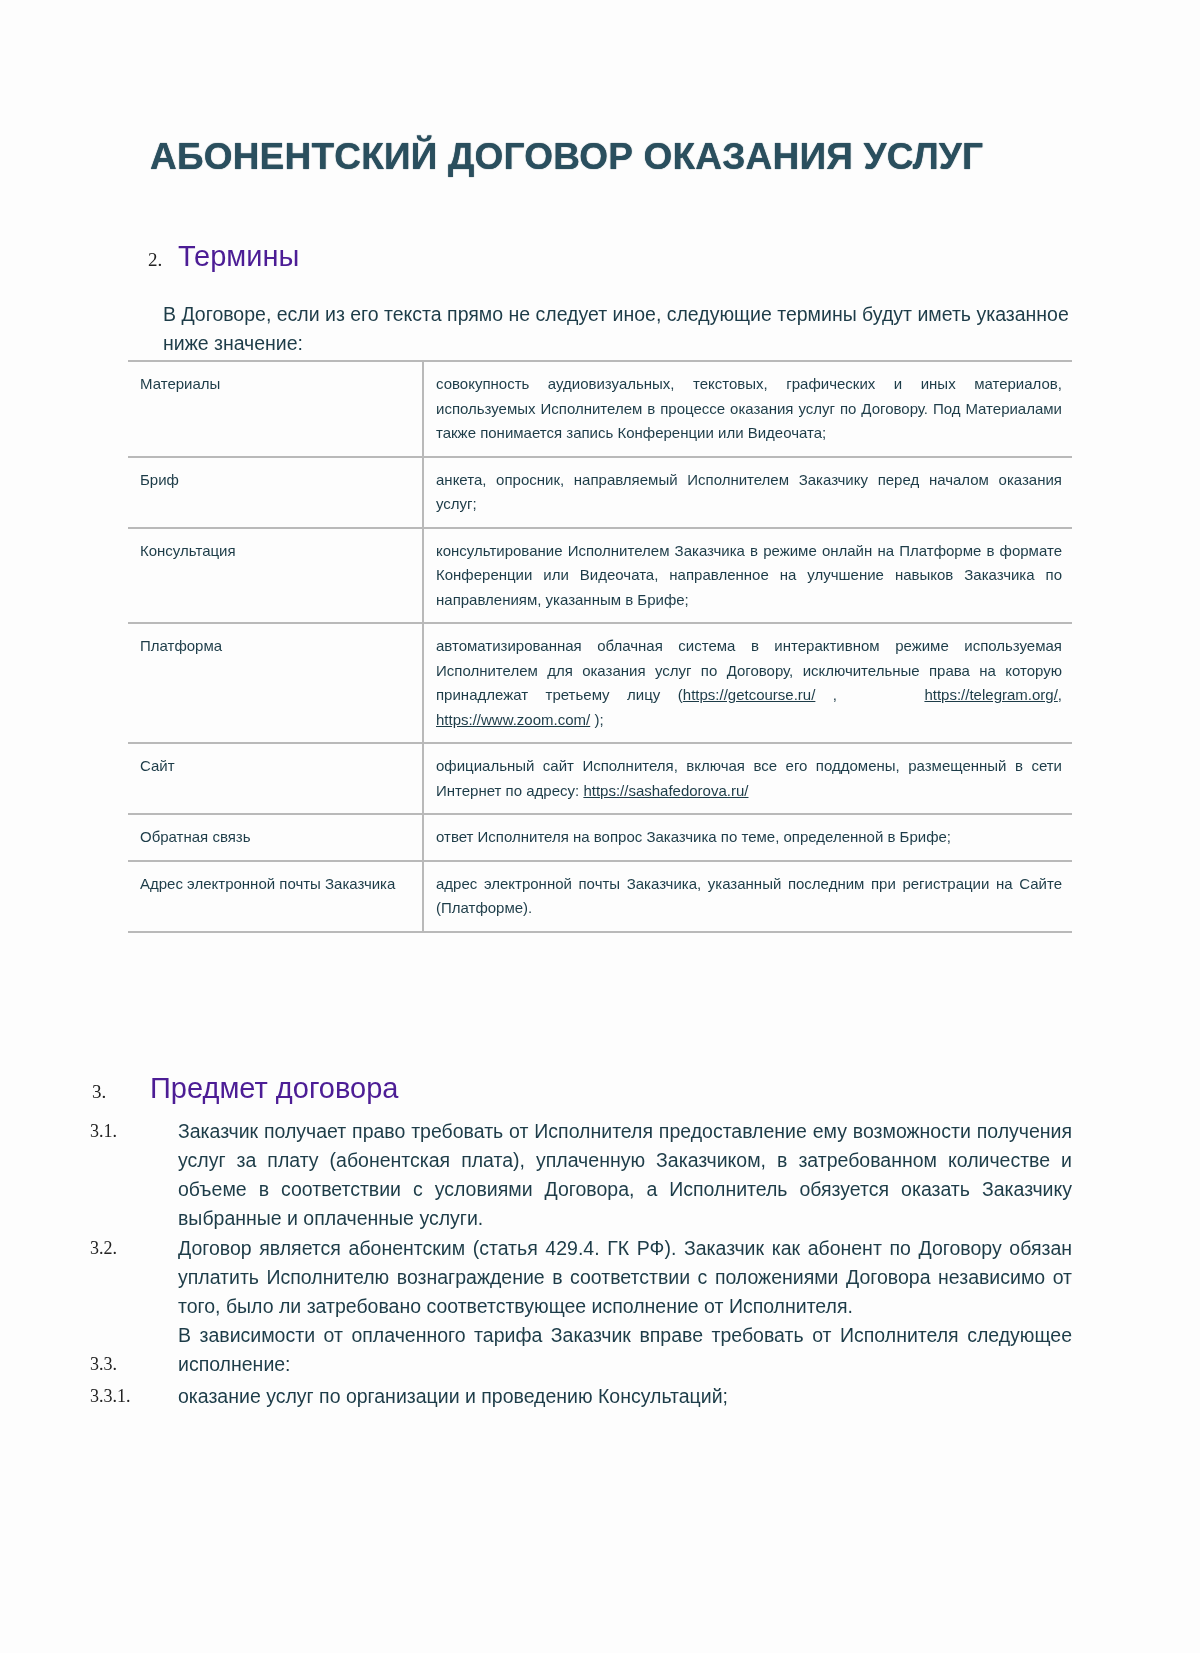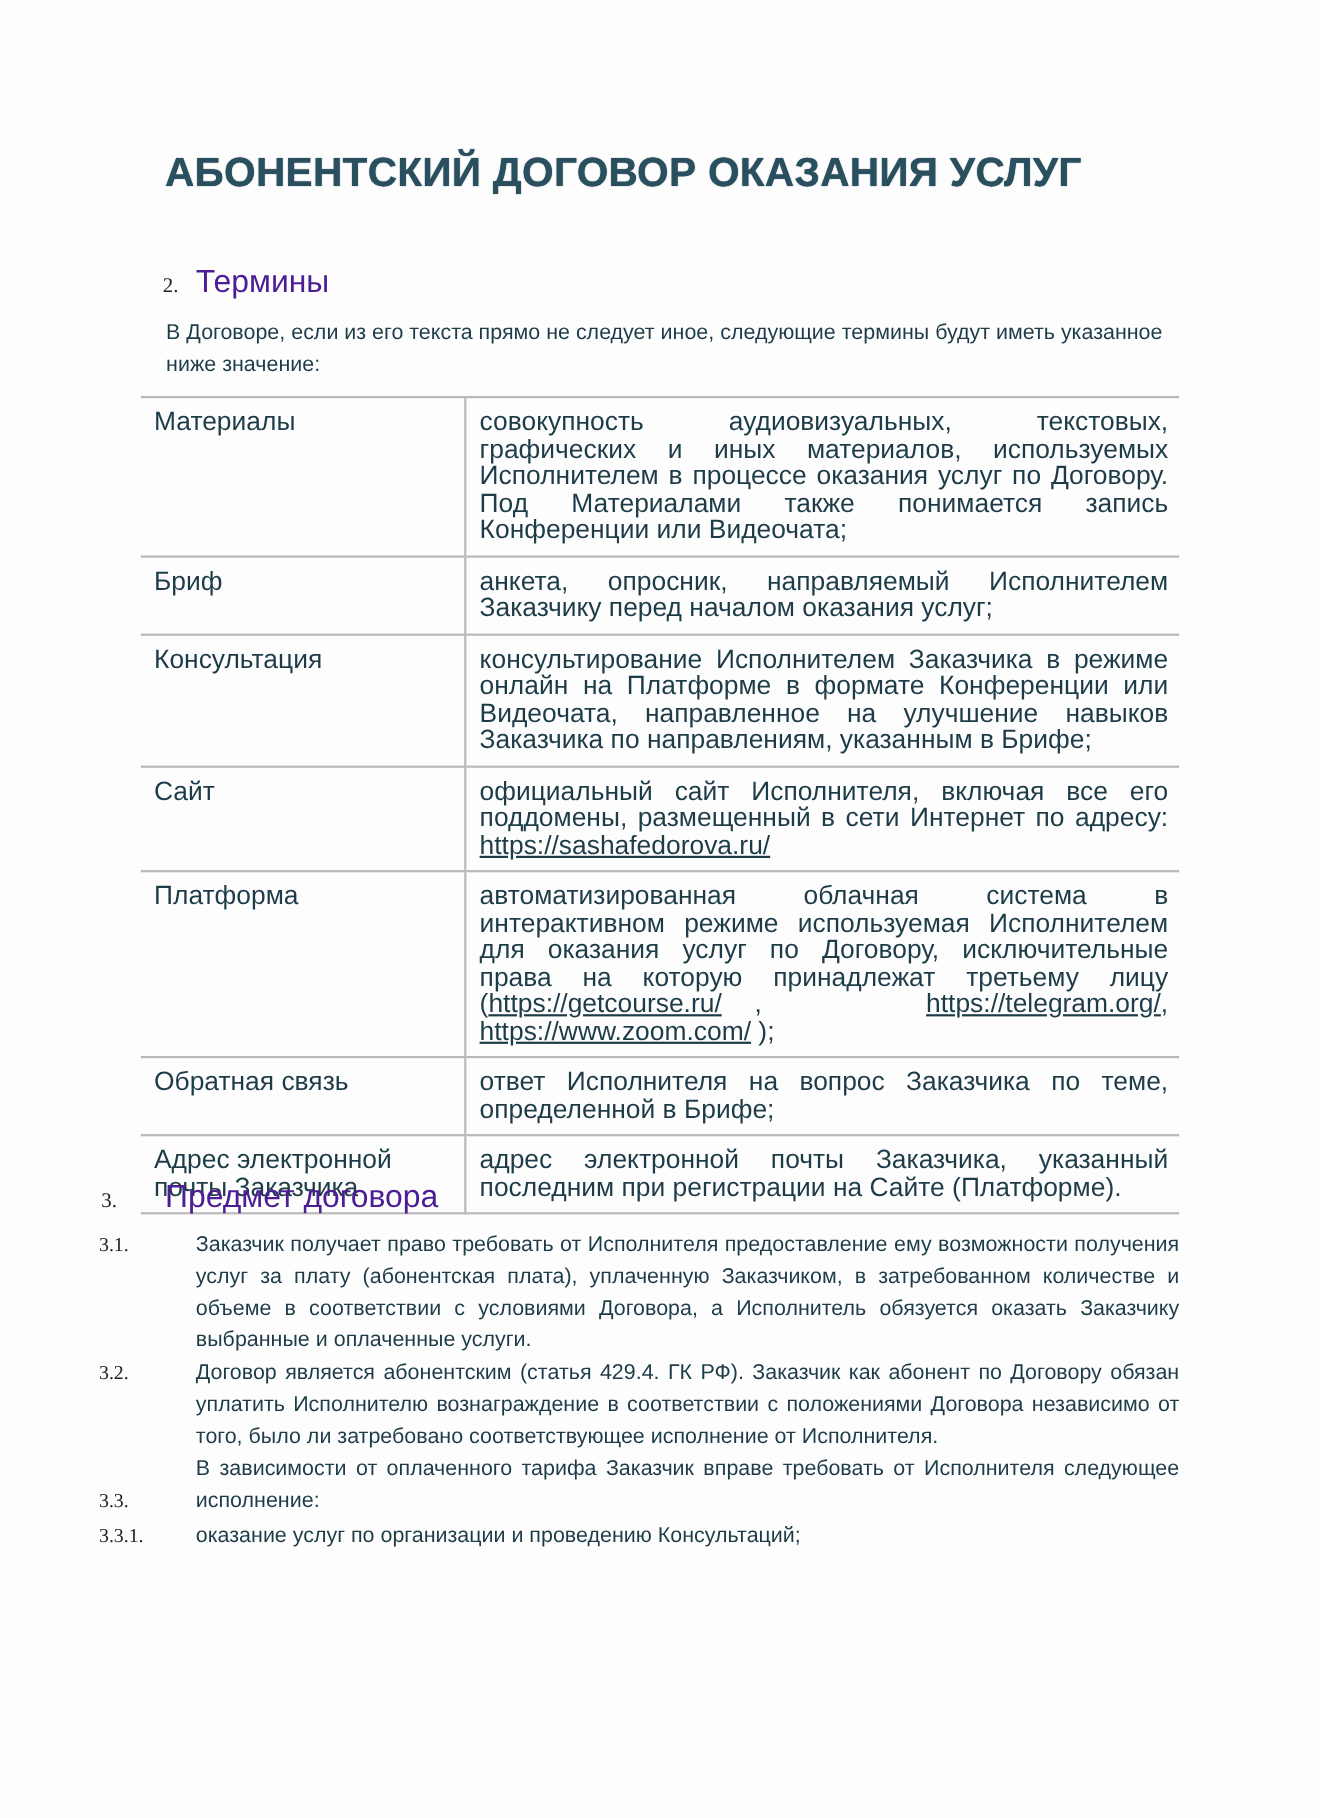--- a/index.html
+++ b/index.html
@@ -30,27 +30,27 @@
       font-size: 19px; color: #222;
       font-weight: normal;
     }
     .sec-title {
       font-family: "Liberation Sans", sans-serif;
       font-size: 29px; color: #4c1d95; font-weight: normal;
     }
     .intro {
       position: absolute; left: 150px; top: 287px; width: 920px;
       font-size: 19.5px; line-height: 29px; color: #1d3c48;
-      margin: 1px;
+      margin: 13px;
     }
     table.terms {
       position: absolute; left: 128px; top: 360px;
       width: 944px;
       border-collapse: collapse;
-      font-size: 24px; color: #1d3c48;
+      font-size: 15px; color: #1d3c48;
     }
     table.terms td {
       vertical-align: top;
       border-top: 2px solid #b9b9b9;
       border-bottom: 2px solid #b9b9b9;
       padding: 10px 10px 10px 12px;
       line-height: 24.5px;
     }
     table.terms td.term {
       width: 272px;
@@ -96,26 +96,26 @@
     </tr>
     <tr>
       <td class="term">Бриф</td>
       <td class="def">анкета, опросник, направляемый Исполнителем Заказчику перед началом оказания услуг;</td>
     </tr>
     <tr>
       <td class="term">Консультация</td>
       <td class="def">консультирование Исполнителем Заказчика в режиме онлайн на Платформе в формате Конференции или Видеочата, направленное на улучшение навыков Заказчика по направлениям, указанным в Брифе;</td>
     </tr>
     <tr>
+      <td class="term">Платформа</td>
+      <td class="def"><span>автоматизированная облачная система в интерактивном режиме используемая Исполнителем для оказания услуг по Договору, исключительные права на которую принадлежат третьему лицу (</span><a class="link">https://getcourse.ru/</a> ,&nbsp;&nbsp;&nbsp;&nbsp; <a class="link">https://telegram.org/</a>, <a class="link">https://www.zoom.com/</a><span> );</span></td>
+    </tr>
+    <tr>
       <td class="term">Сайт</td>
       <td class="def"><span>официальный сайт Исполнителя, включая все его поддомены, размещенный в сети Интернет по адресу: </span><a class="link">https://sashafedorova.ru/</a></td>
-    </tr>
-    <tr>
-      <td class="term">Платформа</td>
-      <td class="def"><span>автоматизированная облачная система в интерактивном режиме используемая Исполнителем для оказания услуг по Договору, исключительные права на которую принадлежат третьему лицу (</span><a class="link">https://getcourse.ru/</a> ,&nbsp;&nbsp;&nbsp;&nbsp; <a class="link">https://telegram.org/</a>, <a class="link">https://www.zoom.com/</a><span> );</span></td>
     </tr>
     <tr>
       <td class="term">Обратная связь</td>
       <td class="def">ответ Исполнителя на вопрос Заказчика по теме, определенной в Брифе;</td>
     </tr>
     <tr>
       <td class="term">Адрес электронной почты Заказчика</td>
       <td class="def">адрес электронной почты Заказчика, указанный последним при регистрации на Сайте (Платформе).</td>
     </tr>
   </tbody>

